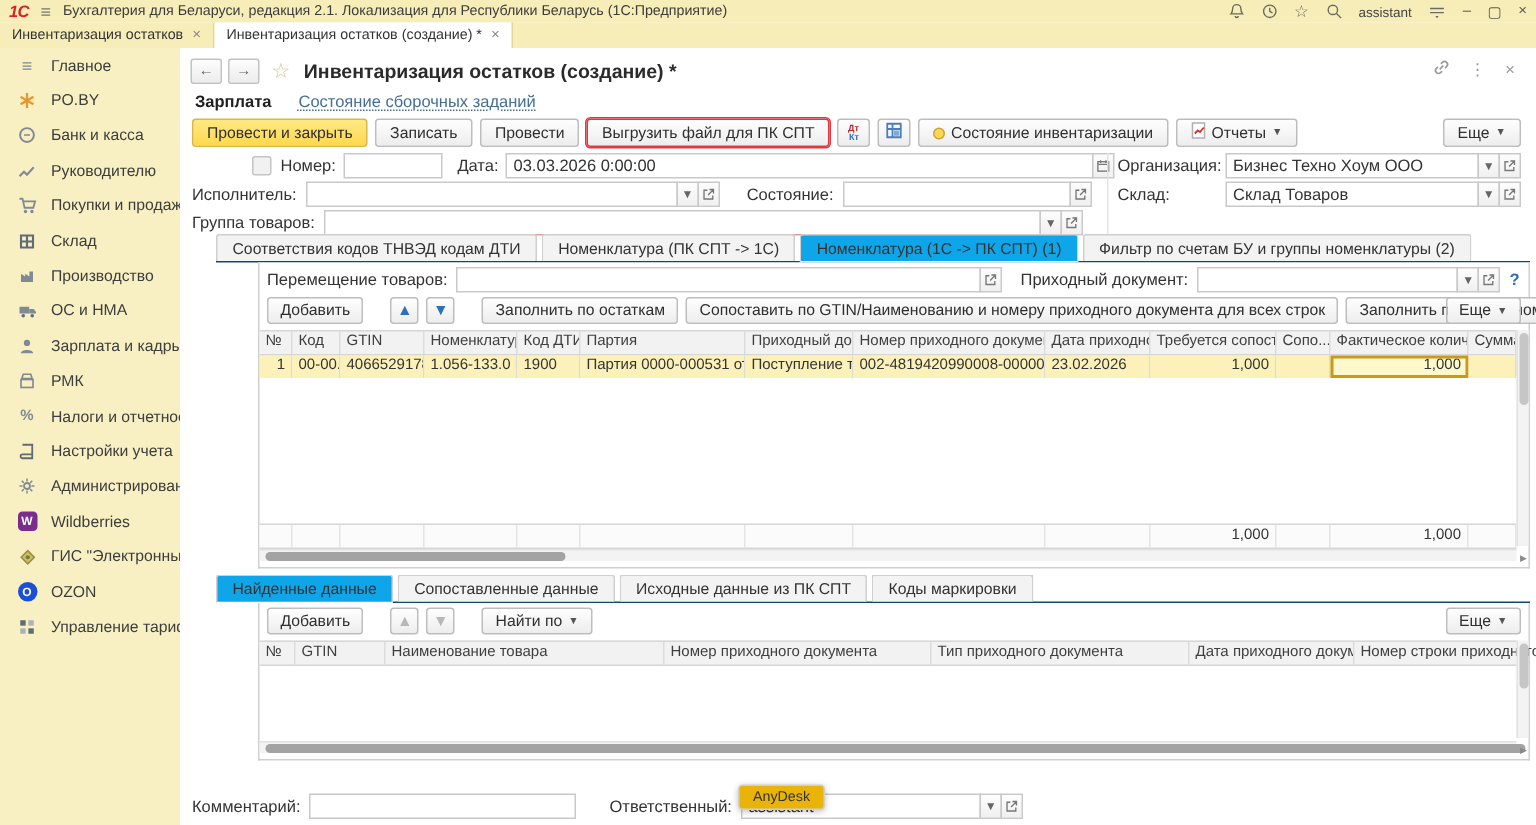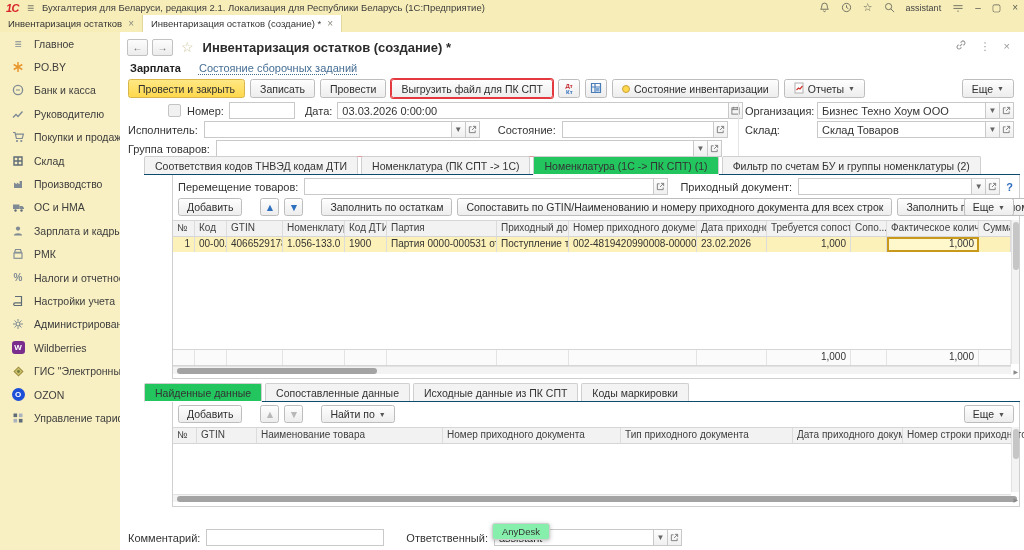--- a/index.html
+++ b/index.html
@@ -63,21 +63,21 @@
   .frow { position:absolute; display:flex; align-items:center; font-size:11px; color:#333; }
   .lab { white-space:nowrap; }
   .inp { height:17px; border:1px solid #c9c9c9; background:#fff; font-size:11px; padding:0 4px; display:flex; align-items:center; overflow:hidden; white-space:nowrap; }
   .inp.req { border-bottom-color:#e09a9a; }
   .sq { width:15px; height:17px; border:1px solid #c9c9c9; margin-left:-1px; background:linear-gradient(#fdfdfd,#f0f0f0); display:flex; align-items:center; justify-content:center; font-size:8px; color:#666; flex:0 0 15px; }
   .vsep { position:absolute; left:618px; top:70px; height:56px; width:1px; background:#e4e4e4; }
   .numic { width:13px; height:13px; border:1px solid #c4c4c4; background:#f1f1f1; border-radius:2px; }
 
   .tabs { position:absolute; left:4px; right:4px; display:flex; align-items:flex-end; border-bottom:1px solid #0c4a6e; height:19px;margin-left:20px; }
   .tab { height:18px; display:inline-flex; align-items:center; padding:0 10px; font-size:10.5px; color:#333; border:1px solid #cfcfcf; border-bottom:none; background:#f3f3f3; margin-right:3px; border-radius:2px 2px 0 0; white-space:nowrap; }
-  .tab.active { background:#22c55e; height:19px; margin-bottom:-1px; border-bottom:1px solid #fff; }
+  .tab.active { background:#0ea5e9; height:19px; margin-bottom:-1px; border-bottom:1px solid #fff; }
 
   .panel { position:absolute; left:4px; right:4px; border:1px solid #cfcfcf; border-top:none; background:#fff;margin-left:48px; }
 
   .cell { padding:0 4px; border-right:1px solid #dcdcdc; font-size:10px; height:15px; line-height:14px; overflow:hidden; white-space:nowrap; flex:0 0 auto; }
   .thead { display:flex; background:#f2f2f2; border-top:1px solid #d6d6d6; border-bottom:1px solid #d6d6d6; color:#3f3f3f; }
   .trow { display:flex; }
   .num { text-align:right; }
   .c0{width:22px}.c1{width:32px}.c2{width:56px}.c3{width:62px}.c4{width:42px}.c5{width:110px}.c6{width:72px}.c7{width:128px}.c8{width:70px}.c9{width:84px}.c10{width:36px}.c11{width:92px}.c12{flex:1 1 auto}
   .d0{width:24px}.d1{width:60px}.d2{width:186px}.d3{width:178px}.d4{width:172px}.d5{width:110px}.d6{width:130px}.d7{flex:1 1 auto}
   .selrow .cell { background:#fcf1b8; }
@@ -86,21 +86,21 @@
   .totals .cell { border-right:1px solid #e4e4e4; }
 
   .hscroll { position:absolute; left:0; height:8px; background:#f3f3f3; border-top:1px solid #e2e2e2; }
   .hthumb { position:absolute; top:1px; height:6px; background:#a3a3a3; border-radius:3px; }
   .vscroll { position:absolute; right:0; width:8px; background:#f3f3f3; border-left:1px solid #e2e2e2; }
   .vthumb { position:absolute; left:1px; width:6px; background:#c6c6c6; border-radius:3px; }
   .scr-arrow { position:absolute; font-size:6px; color:#8a8a8a; }
 
   .q { color:#2e6dc0; font-weight:bold; font-size:11px; }
 
-  .anydesk { position:absolute; left:372px; top:491px; background:#86efac; border:1px solid #cfcfcf; border-radius:3px; box-shadow:0 1px 4px rgba(0,0,0,.25); padding:2px 9px; font-size:9.5px; color:#333; z-index:9; }
+  .anydesk { position:absolute; left:372px; top:491px; background:#eab308; border:1px solid #cfcfcf; border-radius:3px; box-shadow:0 1px 4px rgba(0,0,0,.25); padding:2px 9px; font-size:9.5px; color:#333; z-index:9; }
 </style>
 </head>
 <body>
 
 <div class="titlebar">
   <span class="logo1c">1С</span>
   <span class="hamb">≡</span>
   <span>Бухгалтерия для Беларуси, редакция 2.1. Локализация для Республики Беларусь (1С:Предприятие)</span>
   <span class="tb-right">
     <span>

